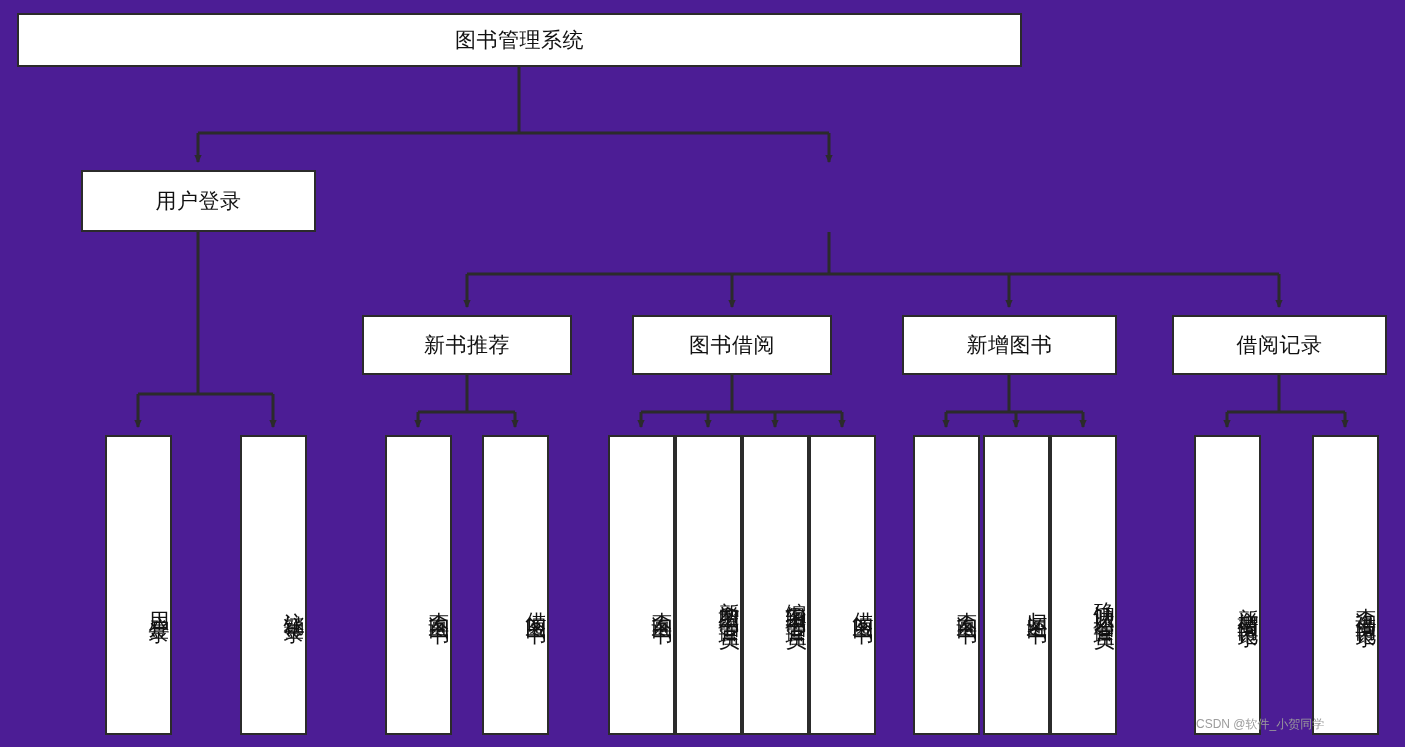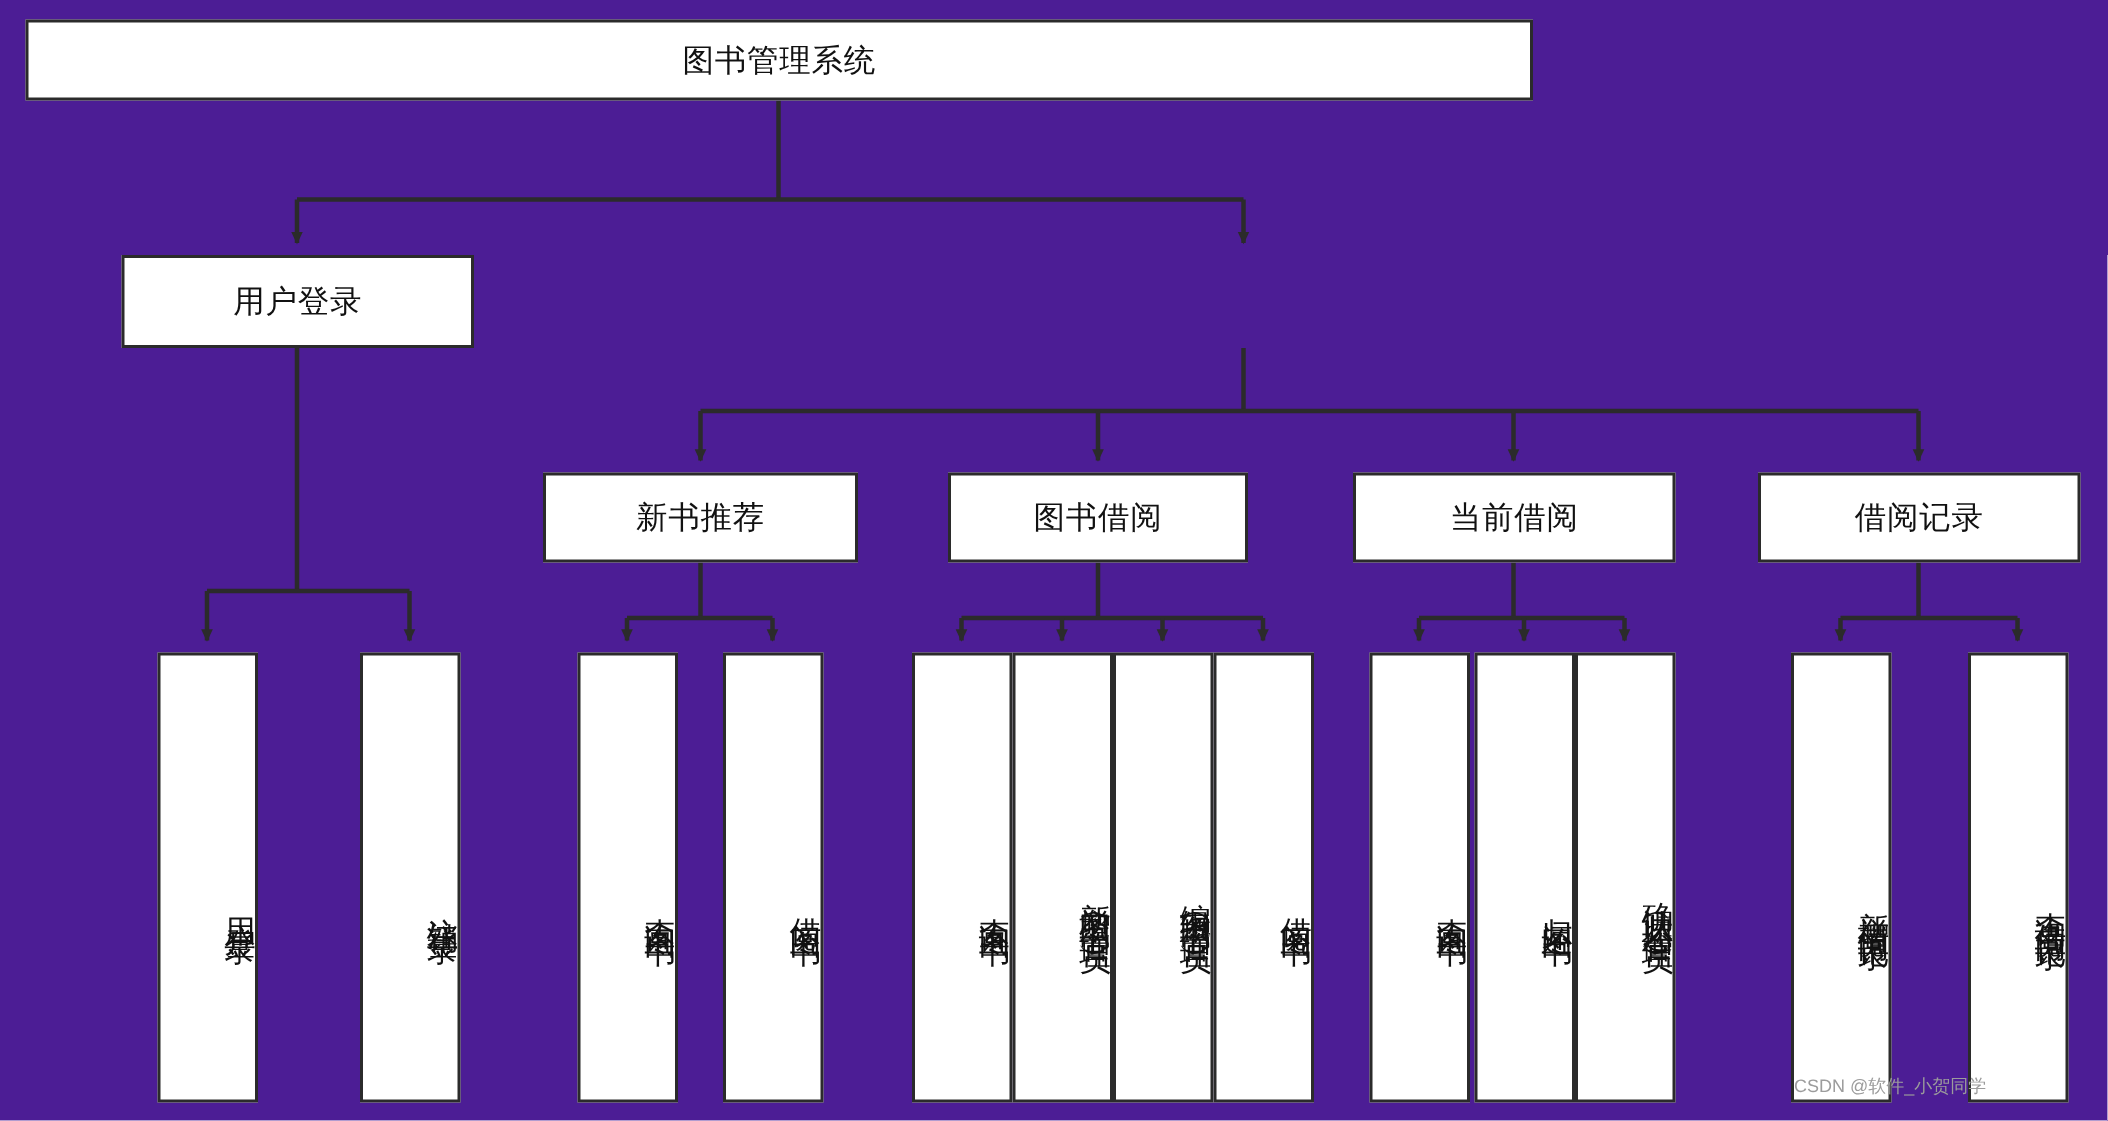--- a/index.html
+++ b/index.html
@@ -128,21 +128,21 @@
     <span class="node-label">用户登录</span>
   </div>
 
   <div class="node horiz" id="l3-1" style="left: 632px; top: 315px; width: 200px; height: 60px;">
     <span class="node-label">图书借阅</span>
   </div>
   <div class="node horiz" id="l3-0" style="left: 362px; top: 315px; width: 210px; height: 60px;">
     <span class="node-label">新书推荐</span>
   </div>
   <div class="node horiz" id="l3-2" style="left: 902px; top: 315px; width: 215px; height: 60px;">
-    <span class="node-label">当前借阅</span>
+    <span class="node-label">新增图书</span>
   </div>
   <div class="node horiz" id="l3-3" style="left: 1172px; top: 315px; width: 215px; height: 60px; justify-content: center;">
     <span class="node-label">借阅记录</span>
   </div>
 
   <div class="node vert" id="leaf-0" style="left: 105px; top: 435px; width: 67px; height: 300px;">
     <span class="node-label">用户登录</span>
   </div>
   <div class="node vert" id="leaf-1" style="left: 240px; top: 435px; width: 67px; height: 300px;">
     <span class="node-label">注销登录</span>

